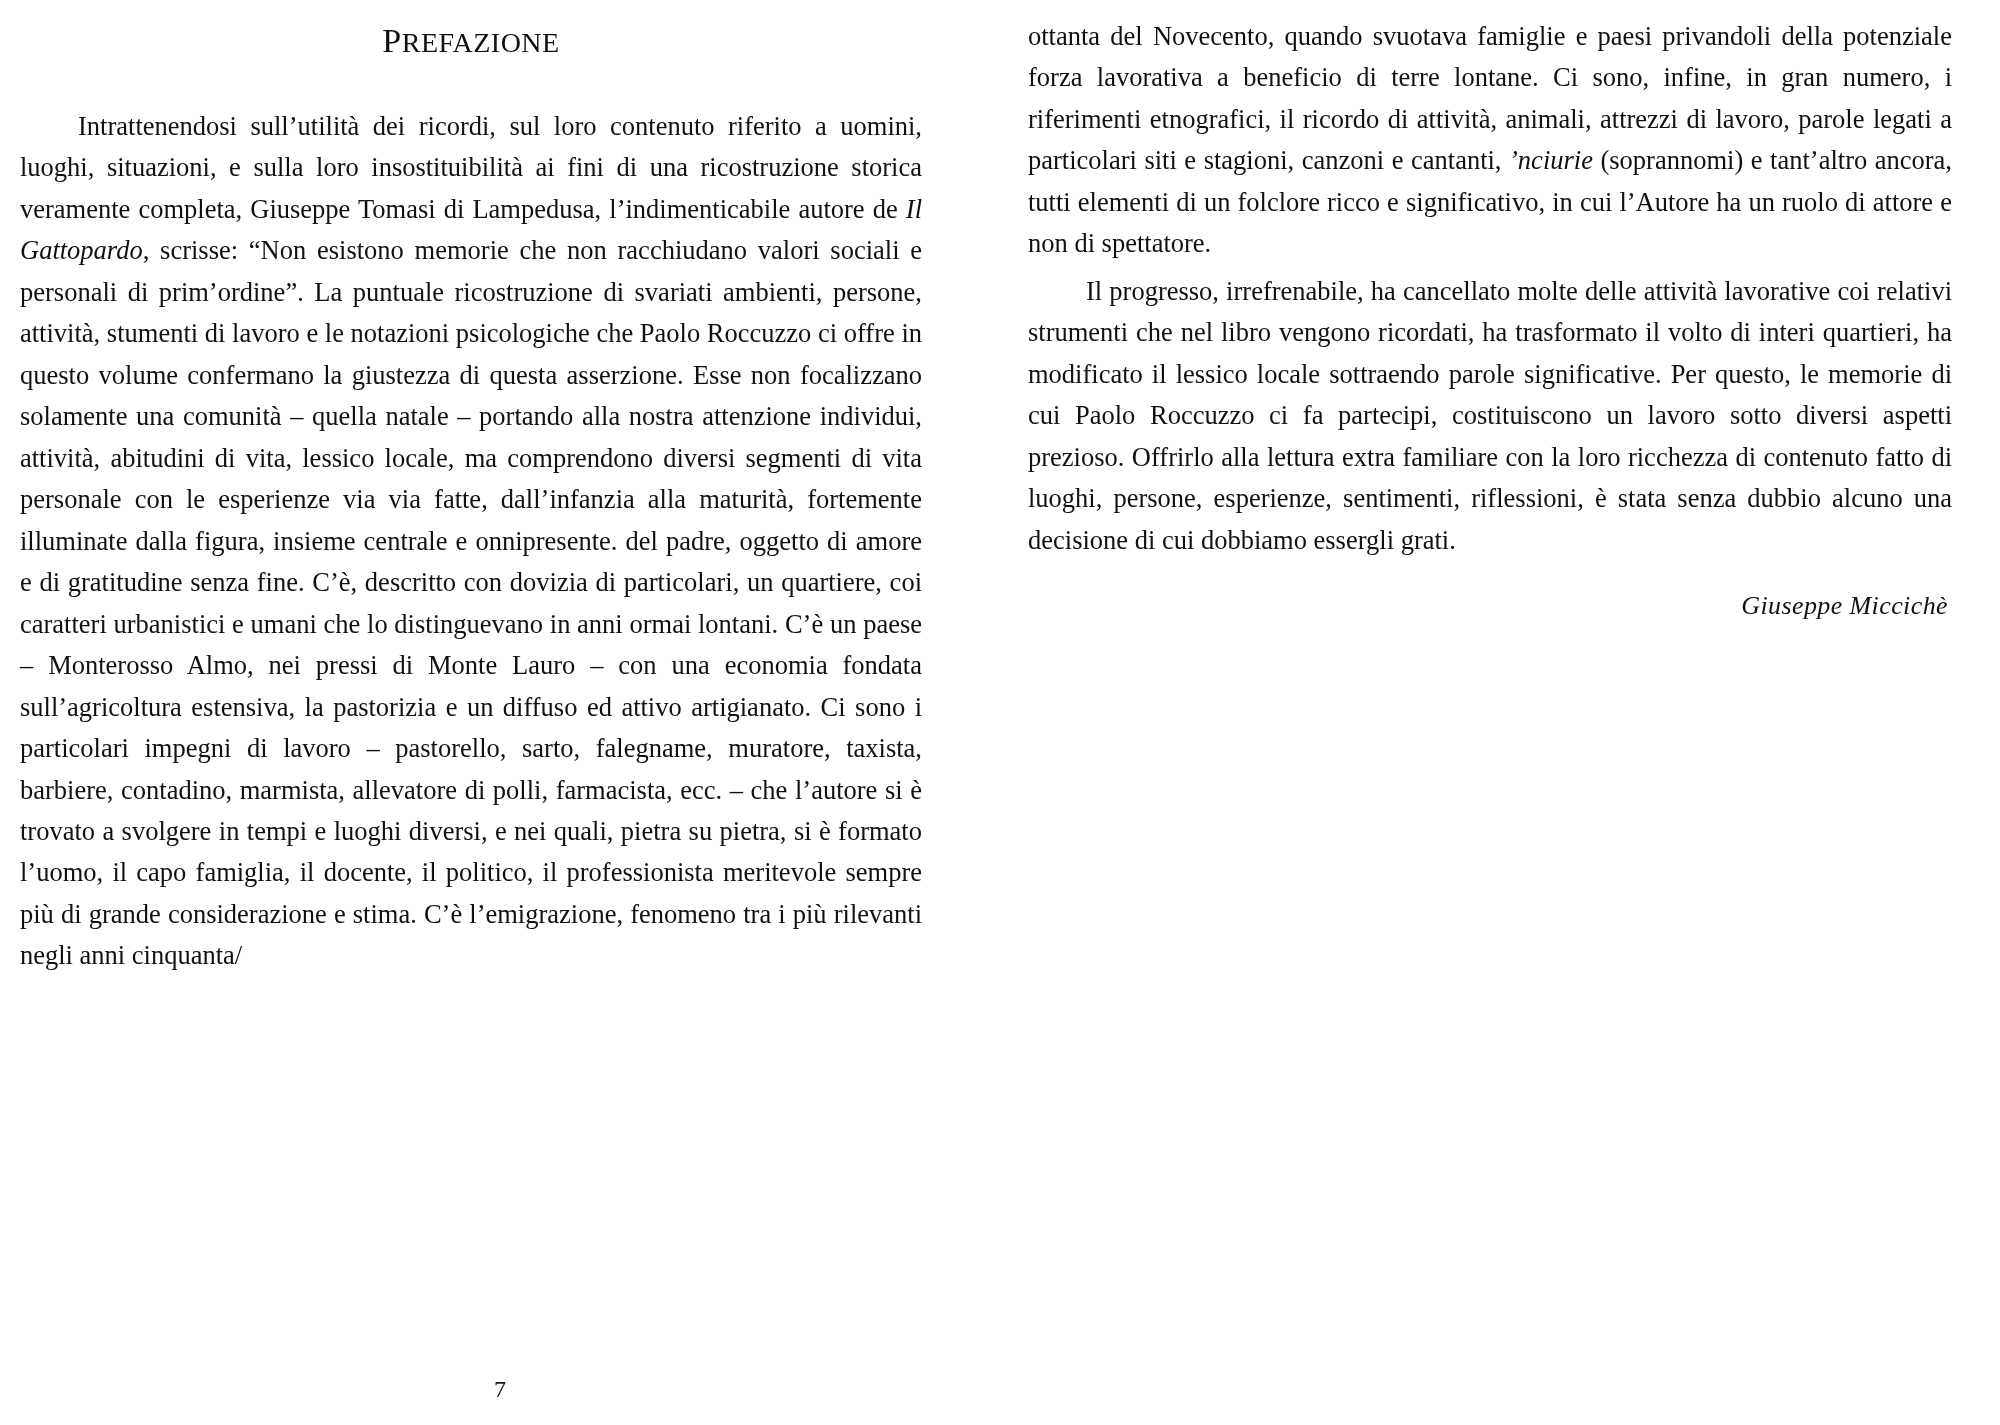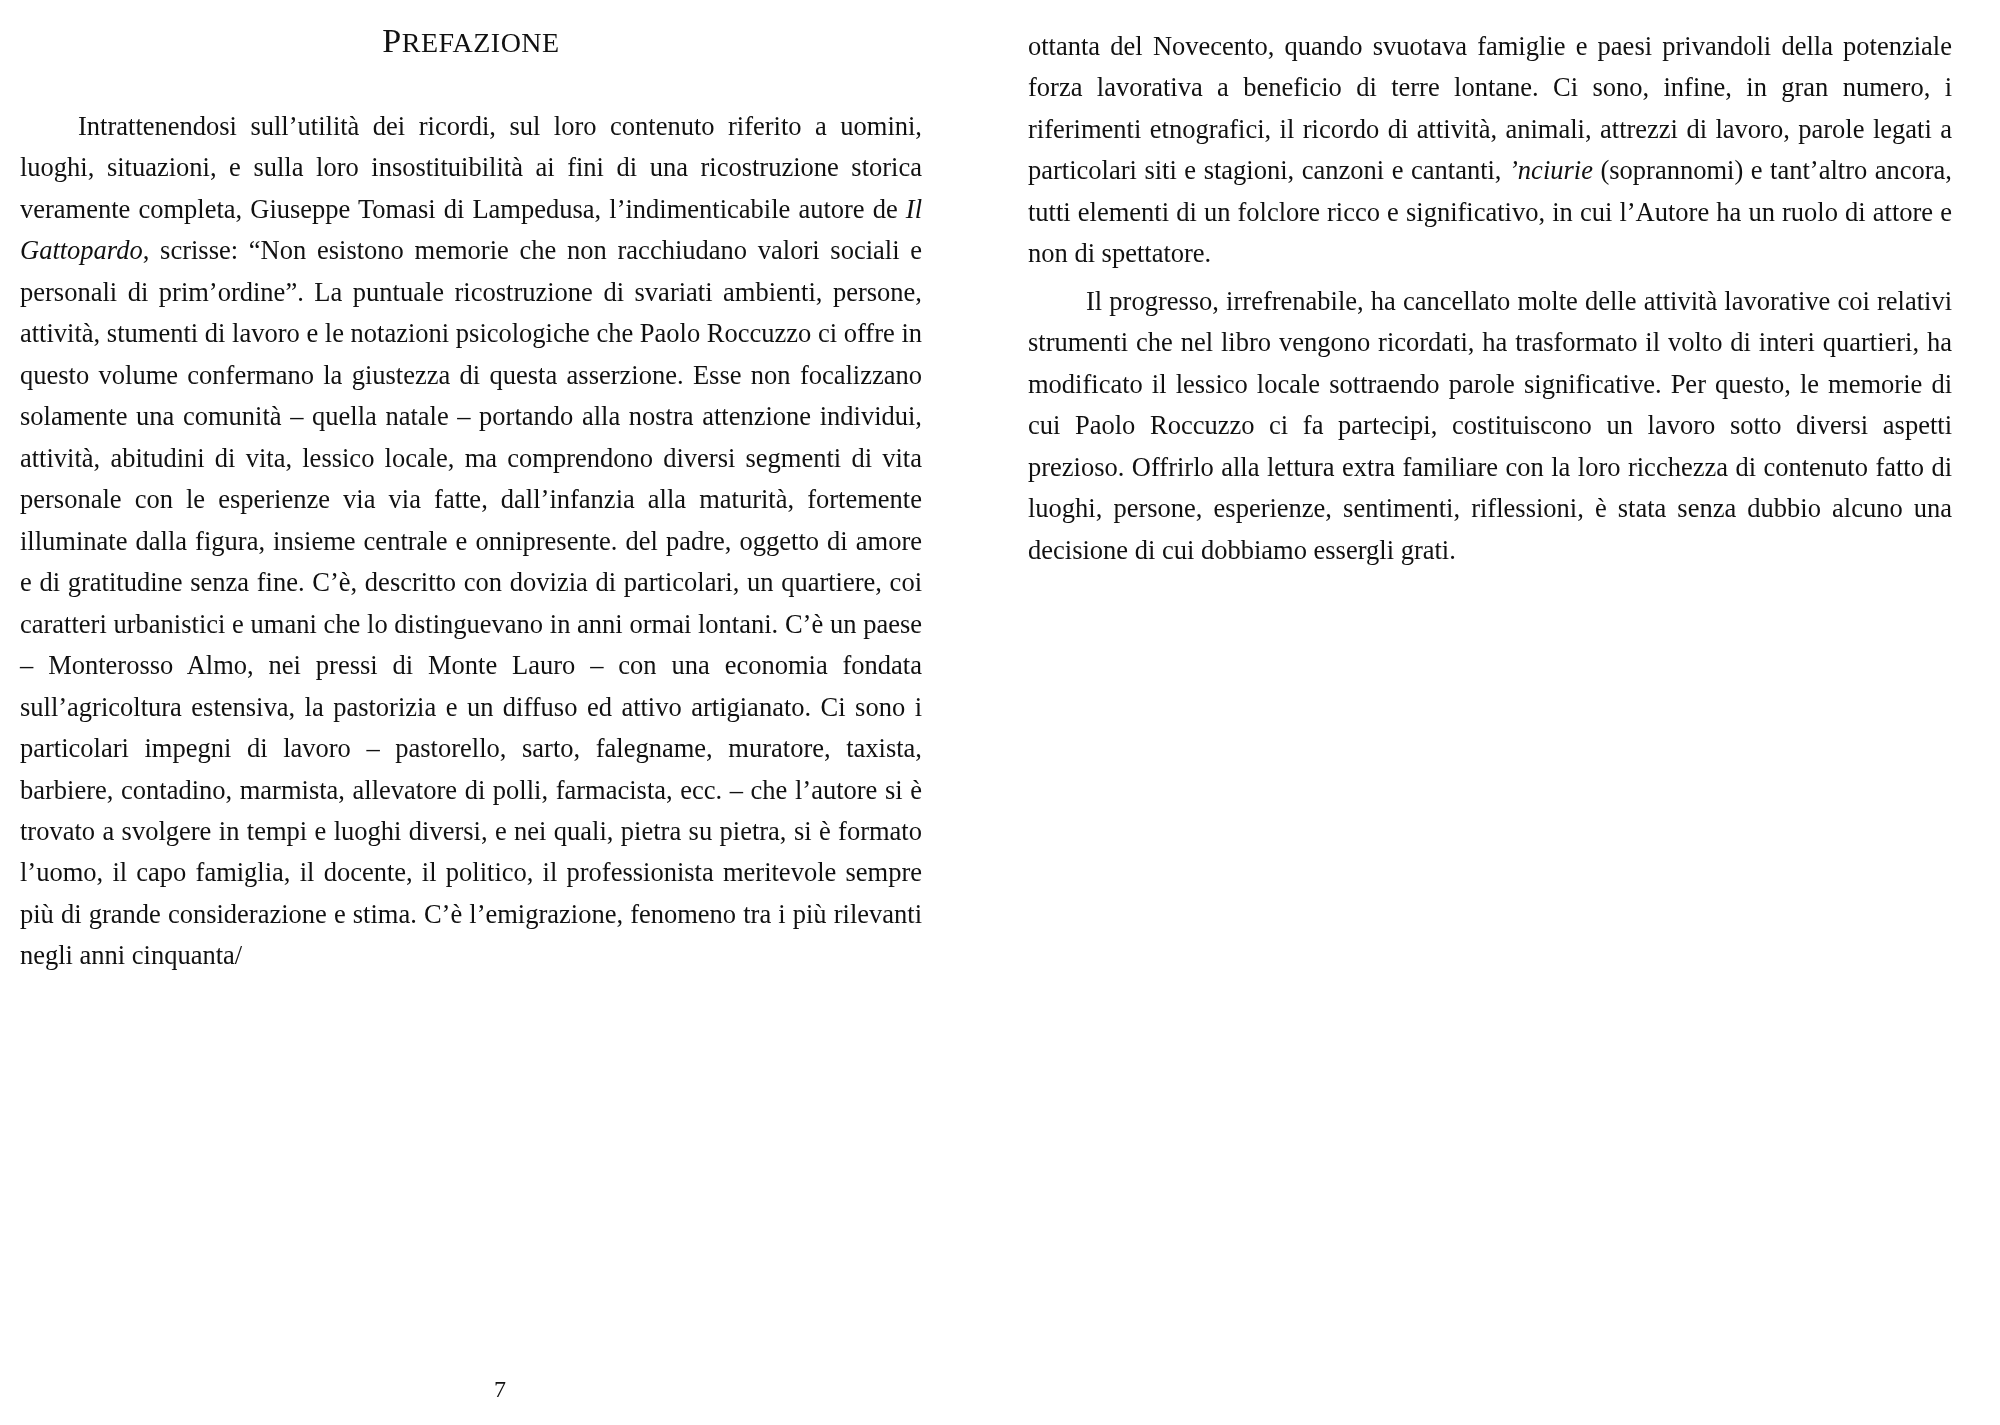--- a/index.html
+++ b/index.html
@@ -23,21 +23,21 @@
   }
   .column {
     box-sizing: border-box;
     width: 50%;
     position: relative;
   }
   .col-left {
     padding: 10px 78px 0 20px;
   }
   .col-right {
-    padding: 26px 48px 0 28px;
+    padding: 16px 48px 0 28px;
   }
   .page-title {
     text-align: center;
     font-size: 28px;
     letter-spacing: 0.5px;
     margin: 12px 0 46px 0;
     font-variant: small-caps;
     font-weight: normal;
   }
   .page-title .drop {
@@ -87,17 +87,18 @@
 
   <div class="column col-left">
     <h1 class="page-title"><span class="drop">P</span><span>REFAZIONE</span></h1>
     <p class="body-text indent" id="left-p0"><span>Intrattenendosi sull’utilità dei ricordi, sul loro contenuto riferito a uomini, luoghi, situazioni, e sulla loro insostituibilità ai fini di una ricostruzione storica veramente completa, Giuseppe Tomasi di Lampedusa, l’indimenticabile autore de </span><span class="italic">Il Gattopardo</span><span>, scrisse: “Non esistono memorie che non racchiudano valori sociali e personali di prim’ordine”. La puntuale ricostruzione di svariati ambienti, persone, attività, stumenti di lavoro e le notazioni psicologiche che Paolo Roccuzzo ci offre in questo volume confermano la giustezza di questa asserzione. Esse non focalizzano solamente una comunità – quella natale – portando alla nostra attenzione individui, attività, abitudini di vita, lessico locale, ma comprendono diversi segmenti di vita personale con le esperienze via via fatte, dall’infanzia alla maturità, fortemente illuminate dalla figura, insieme centrale e onnipresente. del padre, oggetto di amore e di gratitudine senza fine. C’è, descritto con dovizia di particolari, un quartiere, coi caratteri urbanistici e umani che lo distinguevano in anni ormai lontani. C’è un paese – Monterosso Almo, nei pressi di Monte Lauro – con una economia fondata sull’agricoltura estensiva, la pastorizia e un diffuso ed attivo artigianato. Ci sono i particolari impegni di lavoro – pastorello, sarto, falegname, muratore, taxista, barbiere, contadino, marmista, allevatore di polli, farmacista, ecc. – che l’autore si è trovato a svolgere in tempi e luoghi diversi, e nei quali, pietra su pietra, si è formato l’uomo, il capo famiglia, il docente, il politico, il professionista meritevole sempre più di grande considerazione e stima. C’è l’emigrazione, fenomeno tra i più rilevanti negli anni cinquanta/</span></p>
   </div>
 
   <div class="column col-right">
     <div class="spacer-top-right"></div>
     <p class="body-text" id="right-p0"><span>ottanta del Novecento, quando svuotava famiglie e paesi privandoli della potenziale forza lavorativa a beneficio di terre lontane. Ci sono, infine, in gran numero, i riferimenti etnografici, il ricordo di attività, animali, attrezzi di lavoro, parole legati a particolari siti e stagioni, canzoni e cantanti, </span><span class="italic">’nciurie</span><span> (soprannomi) e tant’altro ancora, tutti elementi di un folclore ricco e significativo, in cui l’Autore ha un ruolo di attore e non di spettatore.</span></p>
     <p class="body-text indent" id="right-p1"><span>Il progresso, irrefrenabile, ha cancellato molte delle attività lavorative coi relativi strumenti che nel libro vengono ricordati, ha trasformato il volto di interi quartieri, ha modificato il lessico locale sottraendo parole significative. Per questo, le memorie di cui Paolo Roccuzzo ci fa partecipi, costituiscono un lavoro sotto diversi aspetti prezioso. Offrirlo alla lettura extra familiare con la loro ricchezza di contenuto fatto di luoghi, persone, esperienze, sentimenti, riflessioni, è stata senza dubbio alcuno una decisione di cui dobbiamo essergli grati.</span></p>
+    <div class="signature">Giuseppe Miccichè</div>
   </div>
 
   <div class="folio">7</div>
 
 </div>
 
 </body></html>

